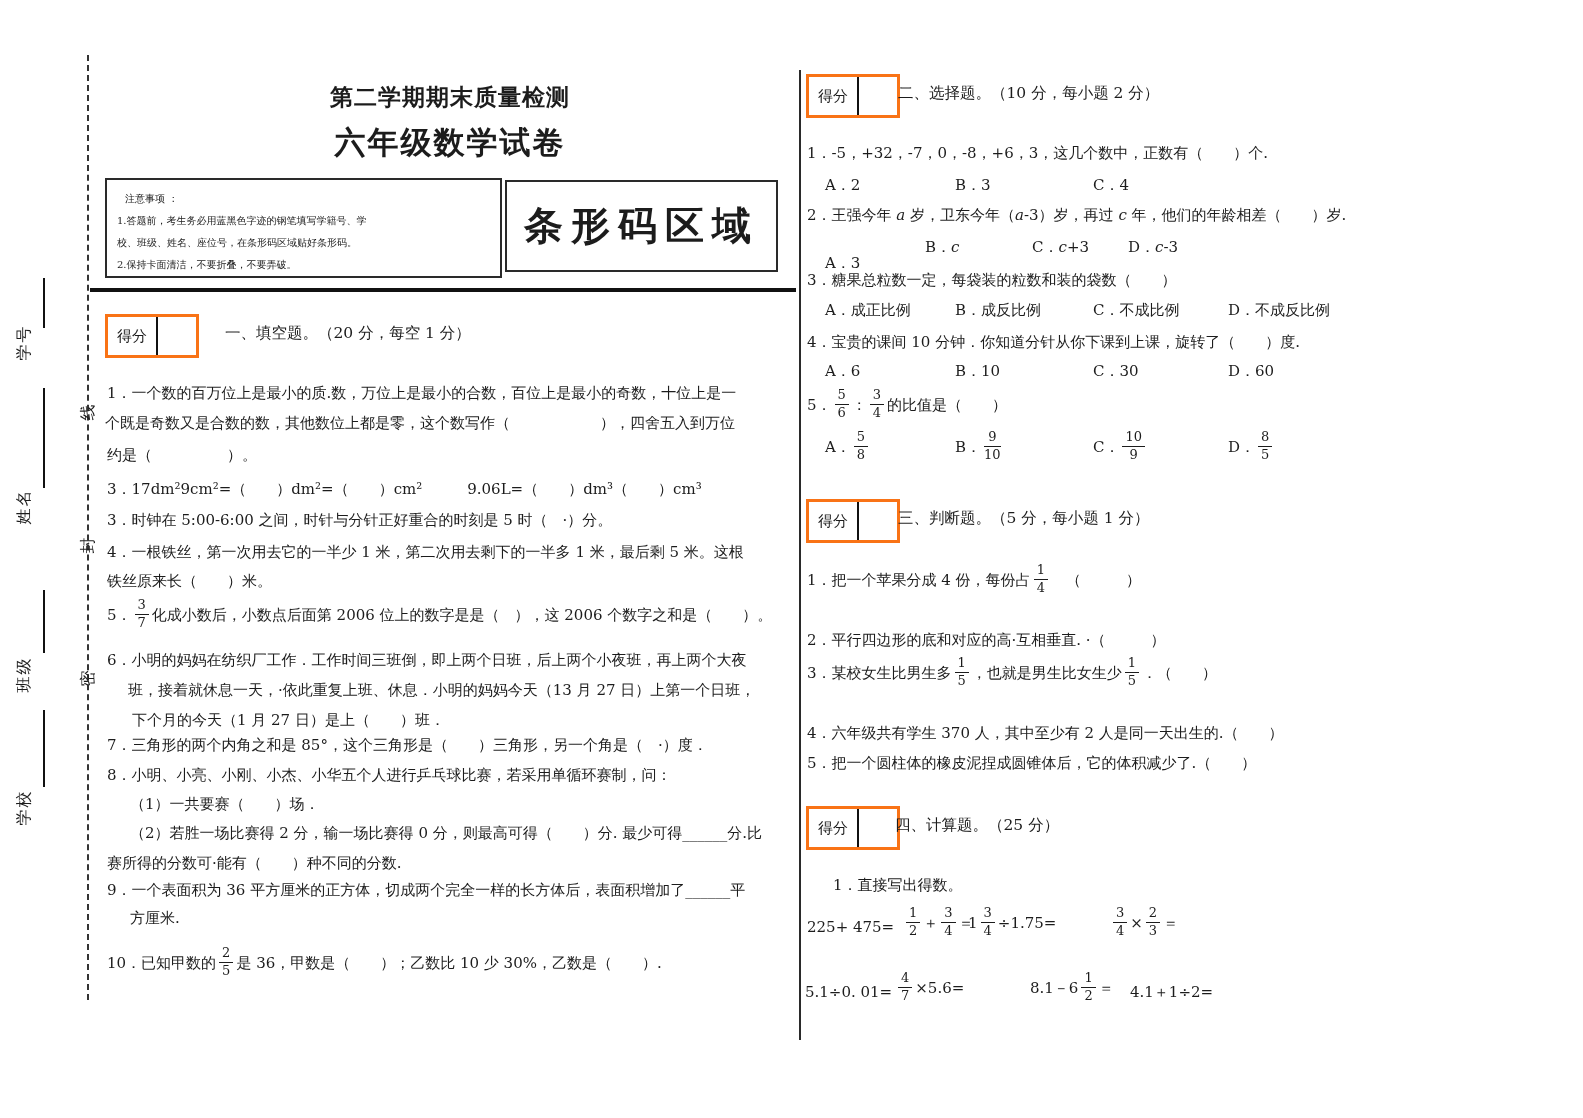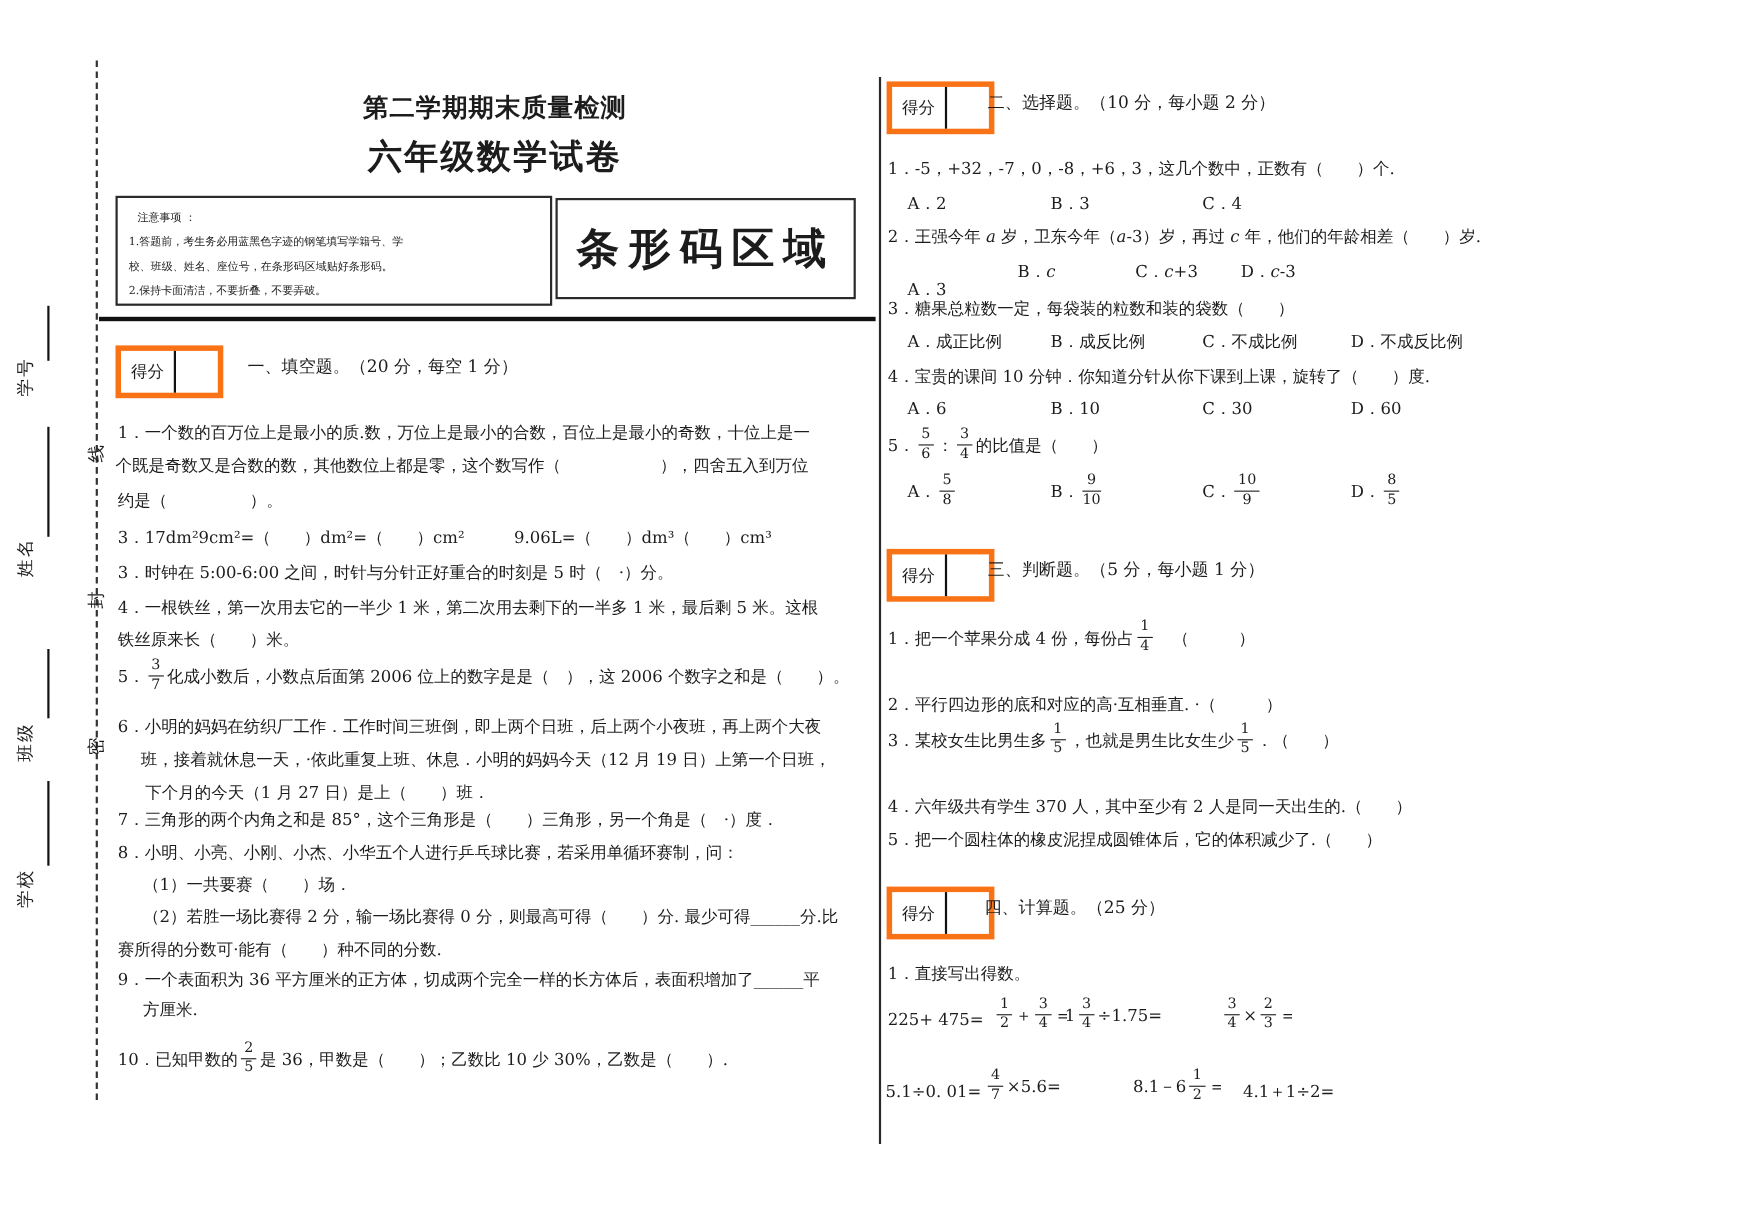--- a/index.html
+++ b/index.html
@@ -10,21 +10,21 @@
   .title1{font-size:23px;font-weight:bold;letter-spacing:1px;}
   .title2{font-size:31px;font-weight:bold;letter-spacing:2px;}
   .center{width:690px;text-align:center;}
   .box{position:absolute;border:2px solid #2a2a2a;background:#fff;}
   .notice{font-size:10px;line-height:22px;padding:8px 25px 0 10px;}
   .barcode{display:flex;align-items:center;justify-content:center;
            font-size:39px;font-weight:bold;letter-spacing:8px;}
   .rule{position:absolute;background:#111;}
   .divider{position:absolute;border-left:2px solid #2a2a2a;}
   .sealline{position:absolute;border-left:2px dashed #333;}
-  .score{position:absolute;width:88px;height:38px;border:5px solid #f97316;display:flex;background:#fff;justify-content:space-between;}
+  .score{position:absolute;width:88px;height:38px;border:3px solid #f97316;display:flex;background:#fff;justify-content:space-between;}
   .score .sl{width:48px;border-right:2px solid #111;display:flex;align-items:center;
              justify-content:center;font-size:15px;}
   .score .sc{flex:1;}
   .hdr{font-size:15.5px;line-height:30px;}
   .rot{transform:rotate(-90deg);transform-origin:center center;font-size:16px;
        letter-spacing:2px;text-align:center;}
   .vblank{position:absolute;width:0;border-left:2px solid #111;}
   .frac{display:inline-block;vertical-align:middle;text-align:center;font-size:13px;
         line-height:1.1;margin:0 3px;transform:translateY(-2px);}
   .frac .fn{display:block;border-bottom:1px solid #1c1c1c;padding:0 3px 1px 3px;}
@@ -78,21 +78,21 @@
 
   <div class="abs t" style="left:107px;top:378px;">1．一个数的百万位上是最小的质.数，万位上是最小的合数，百位上是最小的奇数，十位上是一</div>
   <div class="abs t" style="left:105px;top:408px;">个既是奇数又是合数的数，其他数位上都是零，这个数写作（　　　　　　），四舍五入到万位</div>
   <div class="abs t" style="left:107px;top:440px;">约是（　　　　　）。</div>
   <div class="abs t" style="left:107px;top:474px;">3．17dm²9cm²=（　　）dm²=（　　）cm²　　　9.06L=（　　）dm³（　　）cm³</div>
   <div class="abs t" style="left:107px;top:505px;">3．时钟在 5:00-6:00 之间，时针与分针正好重合的时刻是 5 时（　·）分。</div>
   <div class="abs t" style="left:107px;top:537px;">4．一根铁丝，第一次用去它的一半少 1 米，第二次用去剩下的一半多 1 米，最后剩 5 米。这根</div>
   <div class="abs t" style="left:107px;top:566px;">铁丝原来长（　　）米。</div>
   <div class="abs t" style="left:107px;top:600px;">5．<span class="frac"><span class="fn">3</span><span class="fd">7</span></span>化成小数后，小数点后面第 2006 位上的数字是是（　），这 2006 个数字之和是（　　）。</div>
   <div class="abs t" style="left:107px;top:645px;">6．小明的妈妈在纺织厂工作．工作时间三班倒，即上两个日班，后上两个小夜班，再上两个大夜</div>
-  <div class="abs t" style="left:128px;top:675px;">班，接着就休息一天，·依此重复上班、休息．小明的妈妈今天（12 月 19 日）上第一个日班，</div>
+  <div class="abs t" style="left:128px;top:675px;">班，接着就休息一天，·依此重复上班、休息．小明的妈妈今天（13 月 27 日）上第一个日班，</div>
   <div class="abs t" style="left:132px;top:705px;">下个月的今天（1 月 27 日）是上（　　）班．</div>
   <div class="abs t" style="left:107px;top:730px;">7．三角形的两个内角之和是 85°，这个三角形是（　　）三角形，另一个角是（　·）度．</div>
   <div class="abs t" style="left:107px;top:760px;">8．小明、小亮、小刚、小杰、小华五个人进行乒乓球比赛，若采用单循环赛制，问：</div>
   <div class="abs t" style="left:130px;top:789px;">（1）一共要赛（　　）场．</div>
   <div class="abs t" style="left:130px;top:818px;">（2）若胜一场比赛得 2 分，输一场比赛得 0 分，则最高可得（　　）分. 最少可得______分.比</div>
   <div class="abs t" style="left:107px;top:848px;">赛所得的分数可·能有（　　）种不同的分数.</div>
   <div class="abs t" style="left:107px;top:875px;">9．一个表面积为 36 平方厘米的正方体，切成两个完全一样的长方体后，表面积增加了______平</div>
   <div class="abs t" style="left:130px;top:903px;">方厘米.</div>
   <div class="abs t" style="left:107px;top:948px;">10．已知甲数的<span class="frac"><span class="fn">2</span><span class="fd">5</span></span>是 36，甲数是（　　）；乙数比 10 少 30%，乙数是（　　）.</div>
 
@@ -142,21 +142,21 @@
   <div class="abs t" style="left:807px;top:658px;">3．某校女生比男生多<span class="frac"><span class="fn">1</span><span class="fd">5</span></span>，也就是男生比女生少<span class="frac"><span class="fn">1</span><span class="fd">5</span></span>．（　　）</div>
   <div class="abs t" style="left:807px;top:718px;">4．六年级共有学生 370 人，其中至少有 2 人是同一天出生的.（　　）</div>
   <div class="abs t" style="left:807px;top:748px;">5．把一个圆柱体的橡皮泥捏成圆锥体后，它的体积减少了.（　　）</div>
 
   <div class="score" style="left:806px;top:806px;">
     <div class="sl">得分</div>
     <div class="sc"></div>
   </div>
   <div class="abs hdr" style="left:895px;top:810px;">四、计算题。（25 分）</div>
 
-  <div class="abs t" style="left:807px;top:870px;text-align:center;">1．直接写出得数。</div>
+  <div class="abs t" style="left:833px;top:870px;text-align:center;">1．直接写出得数。</div>
   <div class="abs t" style="left:807px;top:912px;">225+ 475=</div>
   <div class="abs t" style="left:903px;top:908px;"><span class="frac"><span class="fn">1</span><span class="fd">2</span></span>＋<span class="frac"><span class="fn">3</span><span class="fd">4</span></span>＝</div>
   <div class="abs t" style="left:968px;top:908px;">1<span class="frac"><span class="fn">3</span><span class="fd">4</span></span>÷1.75=</div>
   <div class="abs t" style="left:1110px;top:908px;"><span class="frac"><span class="fn">3</span><span class="fd">4</span></span>×<span class="frac"><span class="fn">2</span><span class="fd">3</span></span>＝</div>
   <div class="abs t" style="left:805px;top:977px;">5.1÷0. 01=</div>
   <div class="abs t" style="left:895px;top:973px;"><span class="frac"><span class="fn">4</span><span class="fd">7</span></span>×5.6=</div>
   <div class="abs t" style="left:1005px;top:973px;margin-left:25px;">8.1－6<span class="frac"><span class="fn">1</span><span class="fd">2</span></span>＝</div>
   <div class="abs t" style="left:1130px;top:977px;">4.1＋1÷2=</div>
 
 </div>

